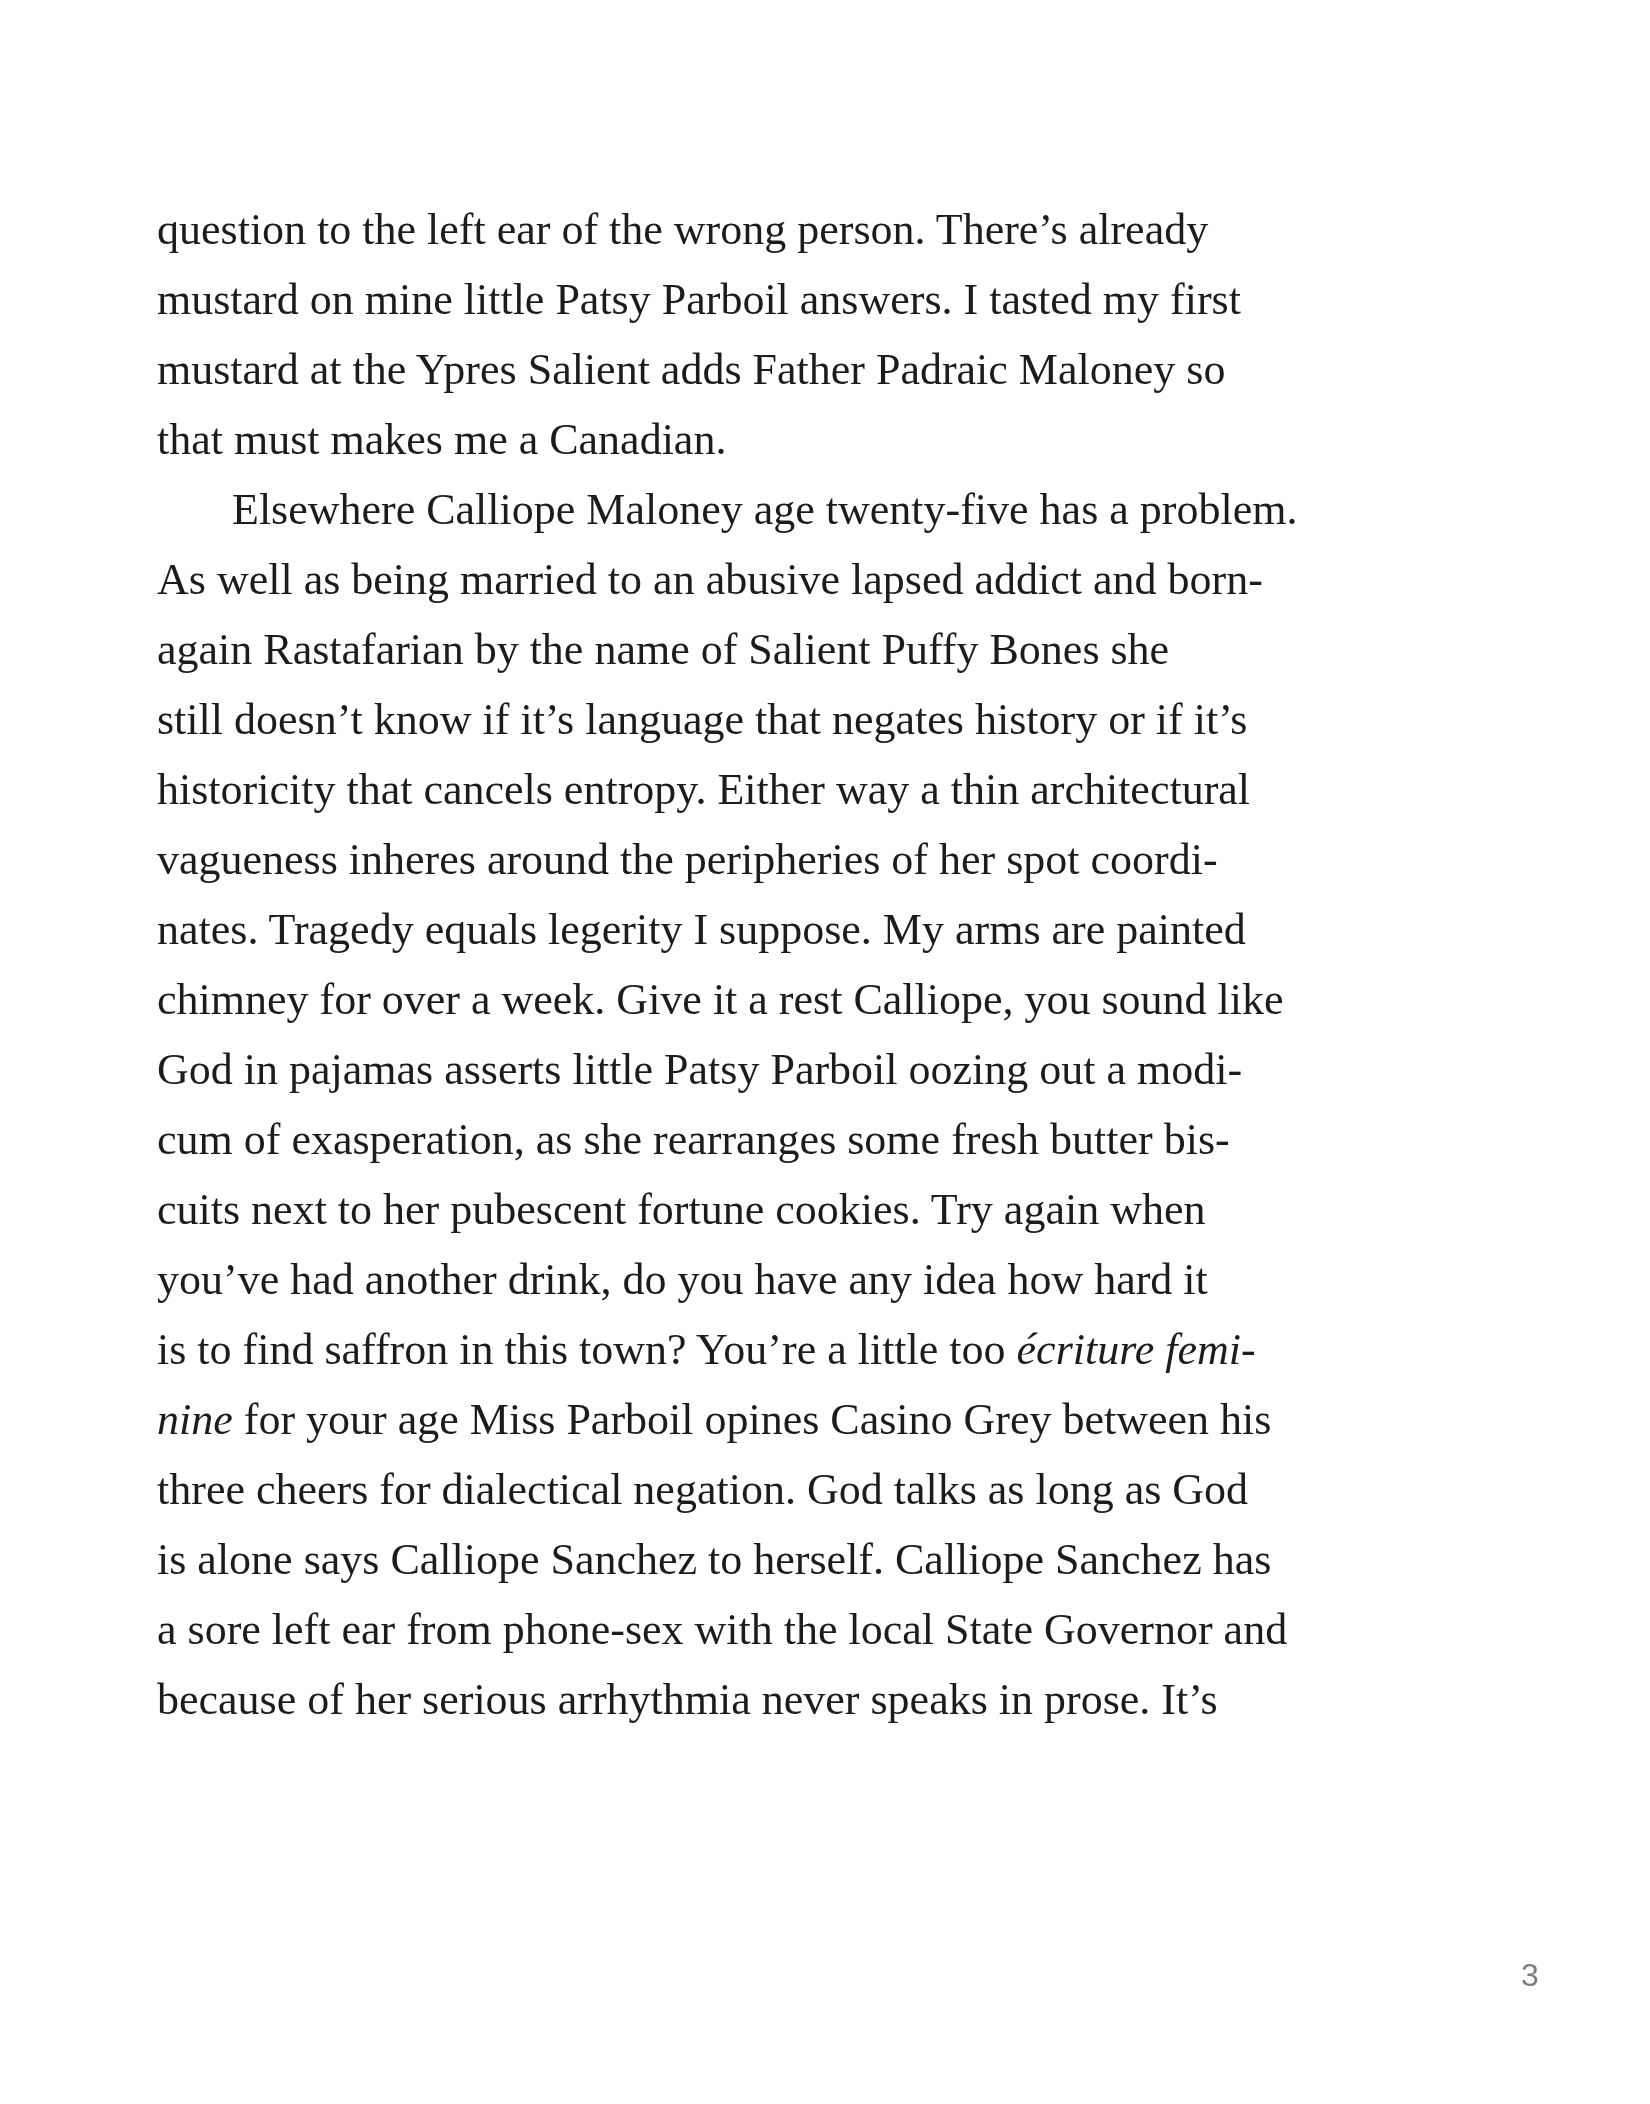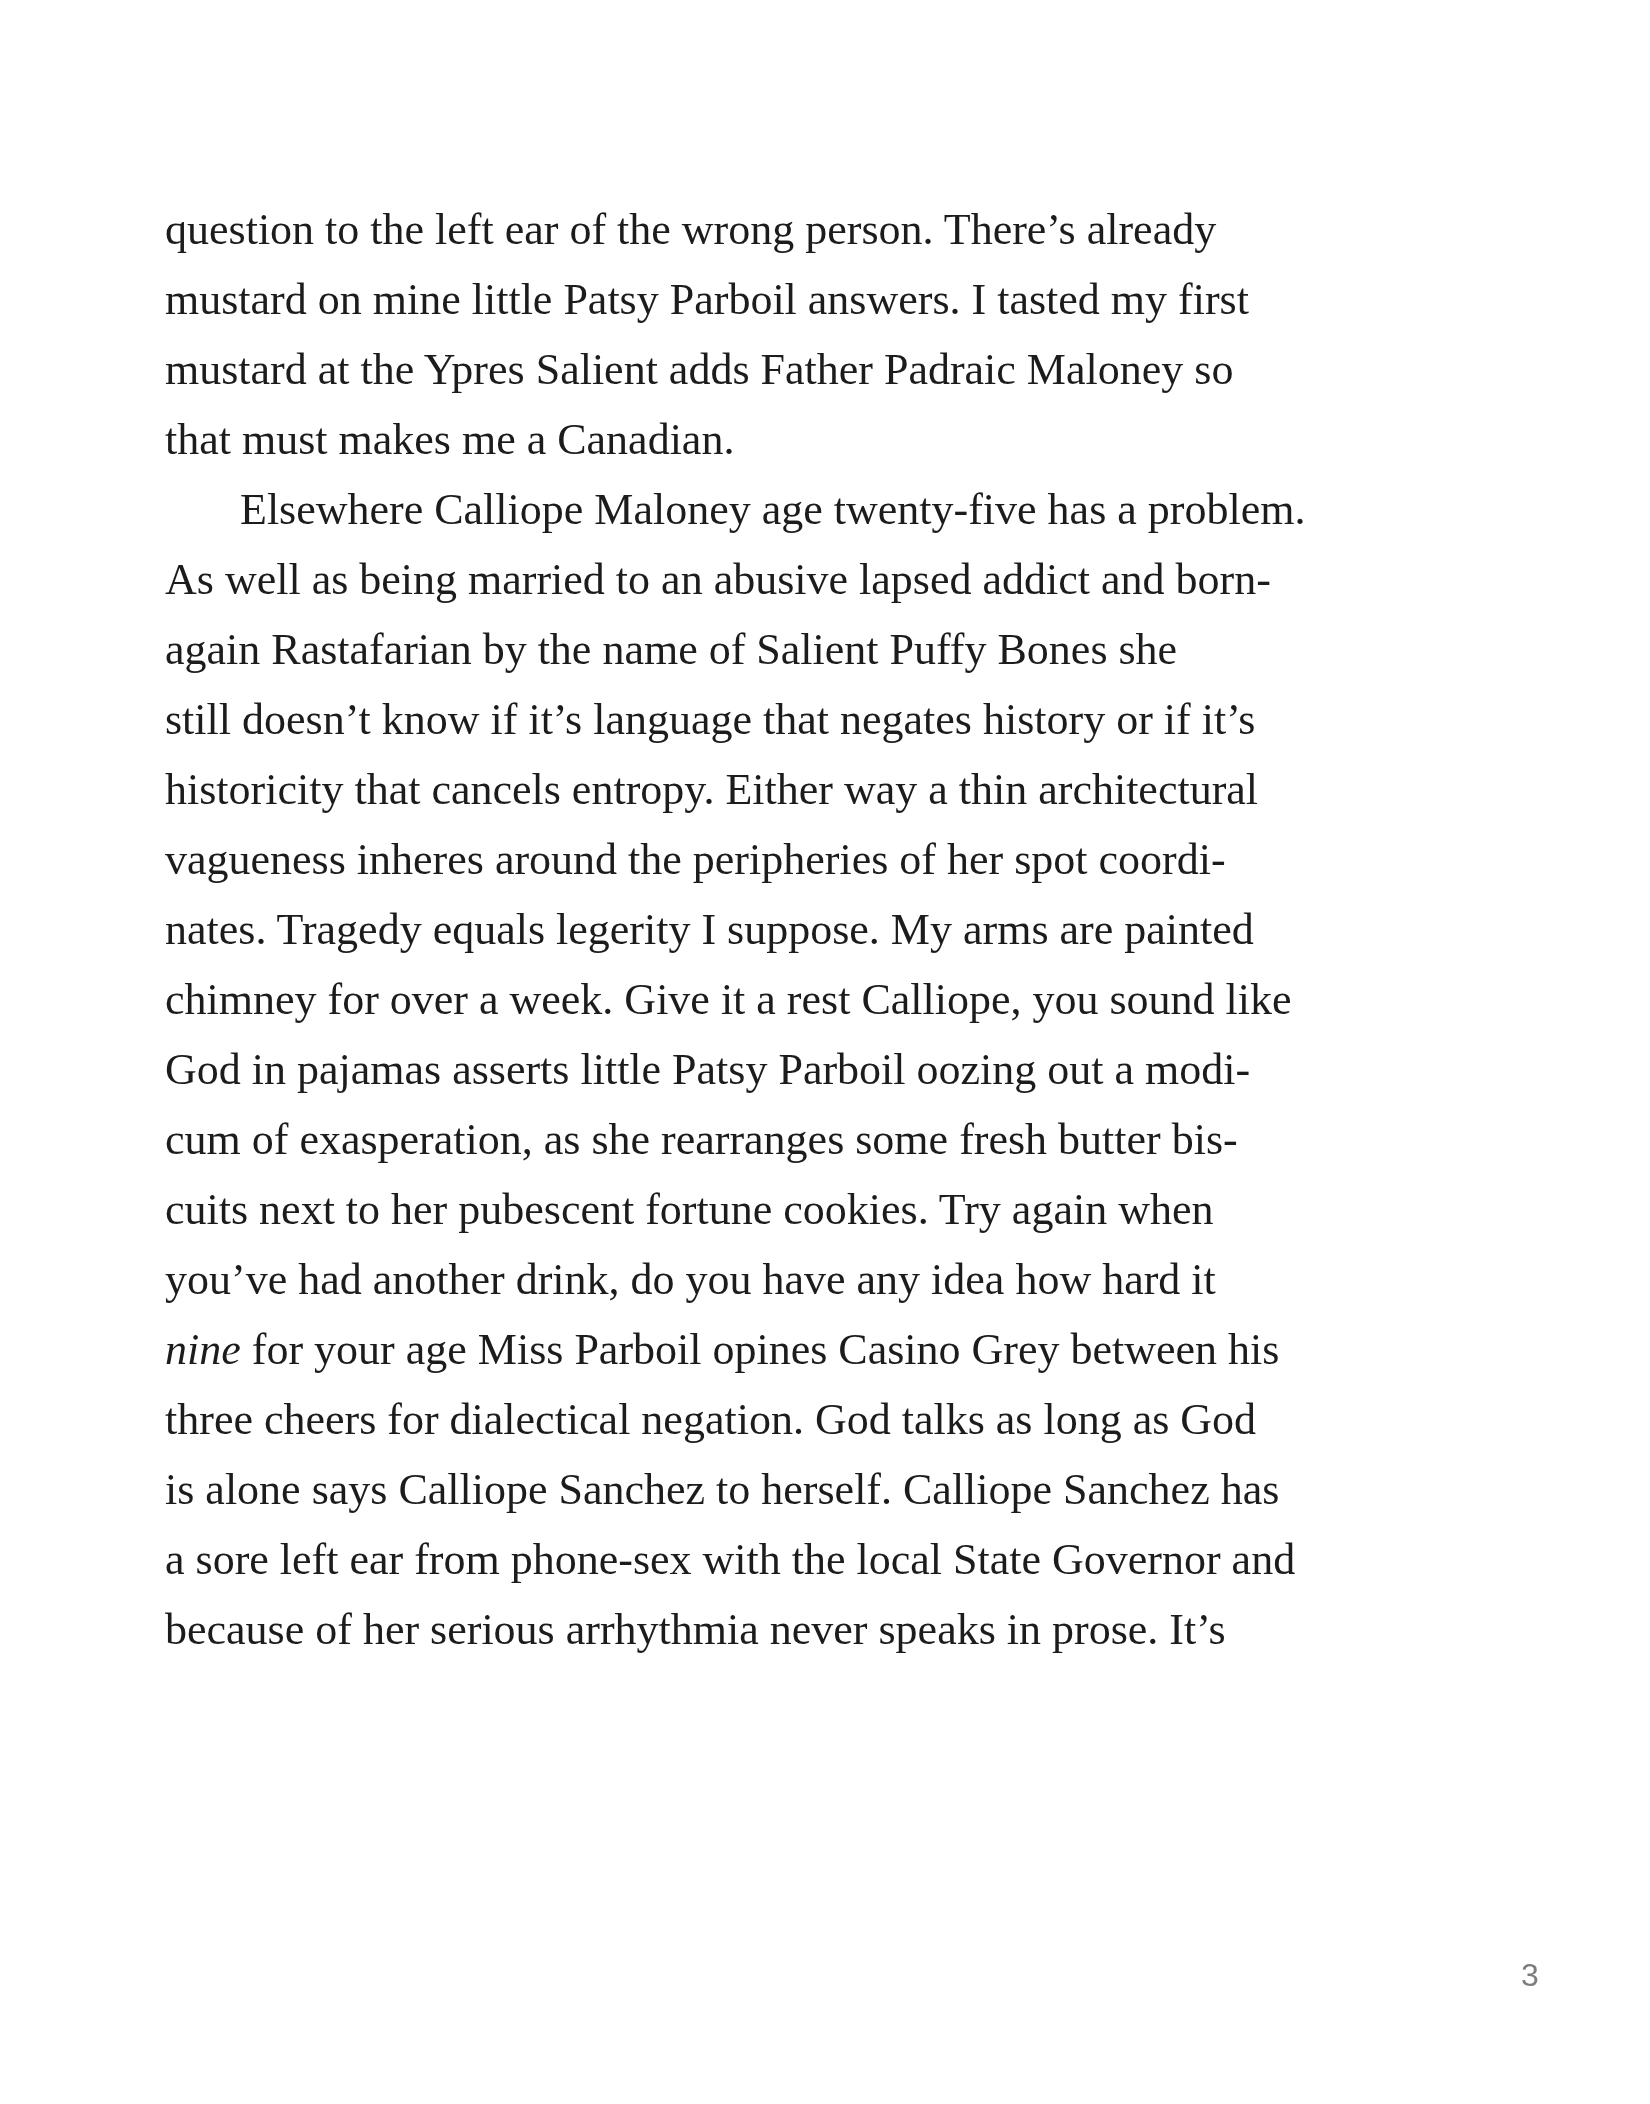--- a/index.html
+++ b/index.html
@@ -13,21 +13,21 @@
     background: #ffffff;
     font-family: "Liberation Serif", serif;
     overflow: hidden;
   }
   .page {
     position: absolute;
     inset: 0;
   }
   .text-block {
     position: absolute;
-    left: 165px;
+    left: 157px;
     top: 195px;
     width: 1400px;
     font-size: 44px;
     line-height: 70px;
     letter-spacing: 0px;
     color: #1c1c1c;
   }
   .para {
     margin: 0;
     padding: 0;
@@ -71,20 +71,21 @@
         <div class="line">again Rastafarian by the name of Salient Puffy Bones she</div>
         <div class="line">still doesn’t know if it’s language that negates history or if it’s</div>
         <div class="line">historicity that cancels entropy. Either way a thin architectural</div>
         <div class="line">vagueness inheres around the peripheries of her spot coordi-</div>
         <div class="line">nates. Tragedy equals legerity I suppose. My arms are painted</div>
         <div class="line">chimney for over a week. Give it a rest Calliope, you sound like</div>
         <div class="line">God in pajamas asserts little Patsy Parboil oozing out a modi-</div>
         <div class="line">cum of exasperation, as she rearranges some fresh butter bis-</div>
         <div class="line">cuits next to her pubescent fortune cookies. Try again when</div>
         <div class="line">you’ve had another drink, do you have any idea how hard it</div>
+        <div class="line">is to find saffron in this town? You’re a little too <em>écriture femi-</em></div>
         <div class="line"><em>nine</em> for your age Miss Parboil opines Casino Grey between his</div>
         <div class="line">three cheers for dialectical negation. God talks as long as God</div>
         <div class="line">is alone says Calliope Sanchez to herself. Calliope Sanchez has</div>
         <div class="line">a sore left ear from phone-sex with the local State Governor and</div>
         <div class="line">because of her serious arrhythmia never speaks in prose. It’s</div>
       </div>
     </section>
   <div class="folio" style="color: rgb(125, 125, 125);">3</div>
 </main>
 

